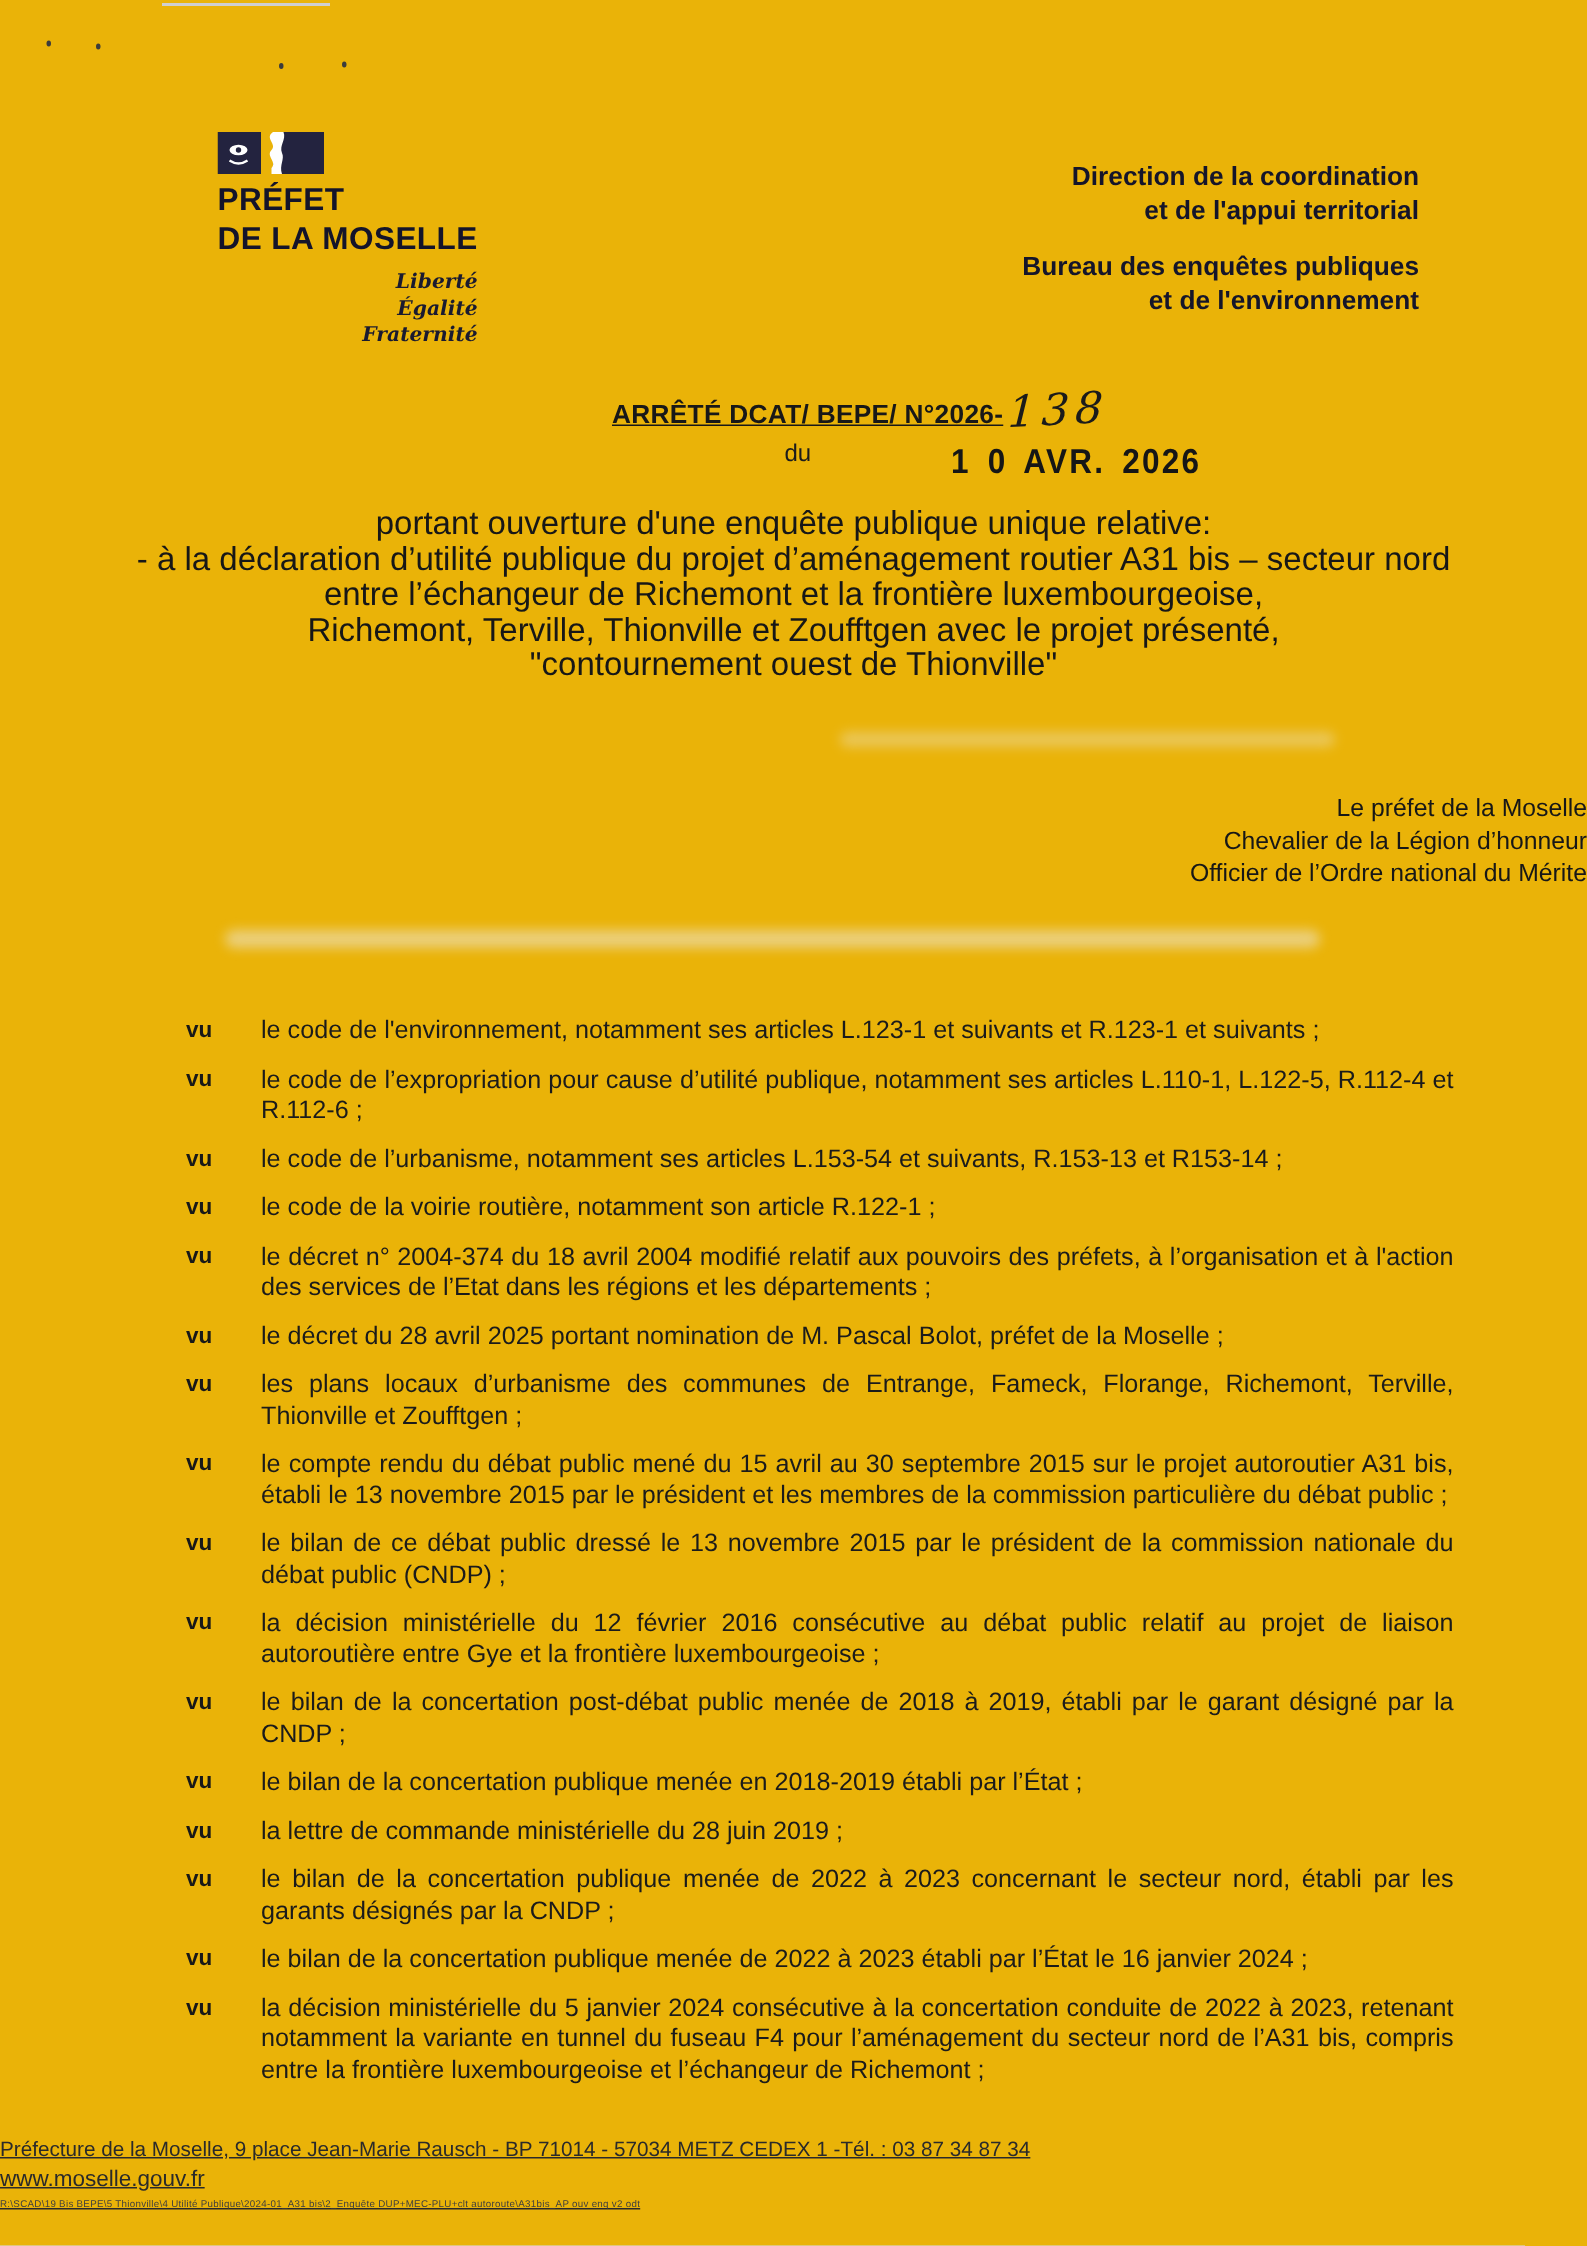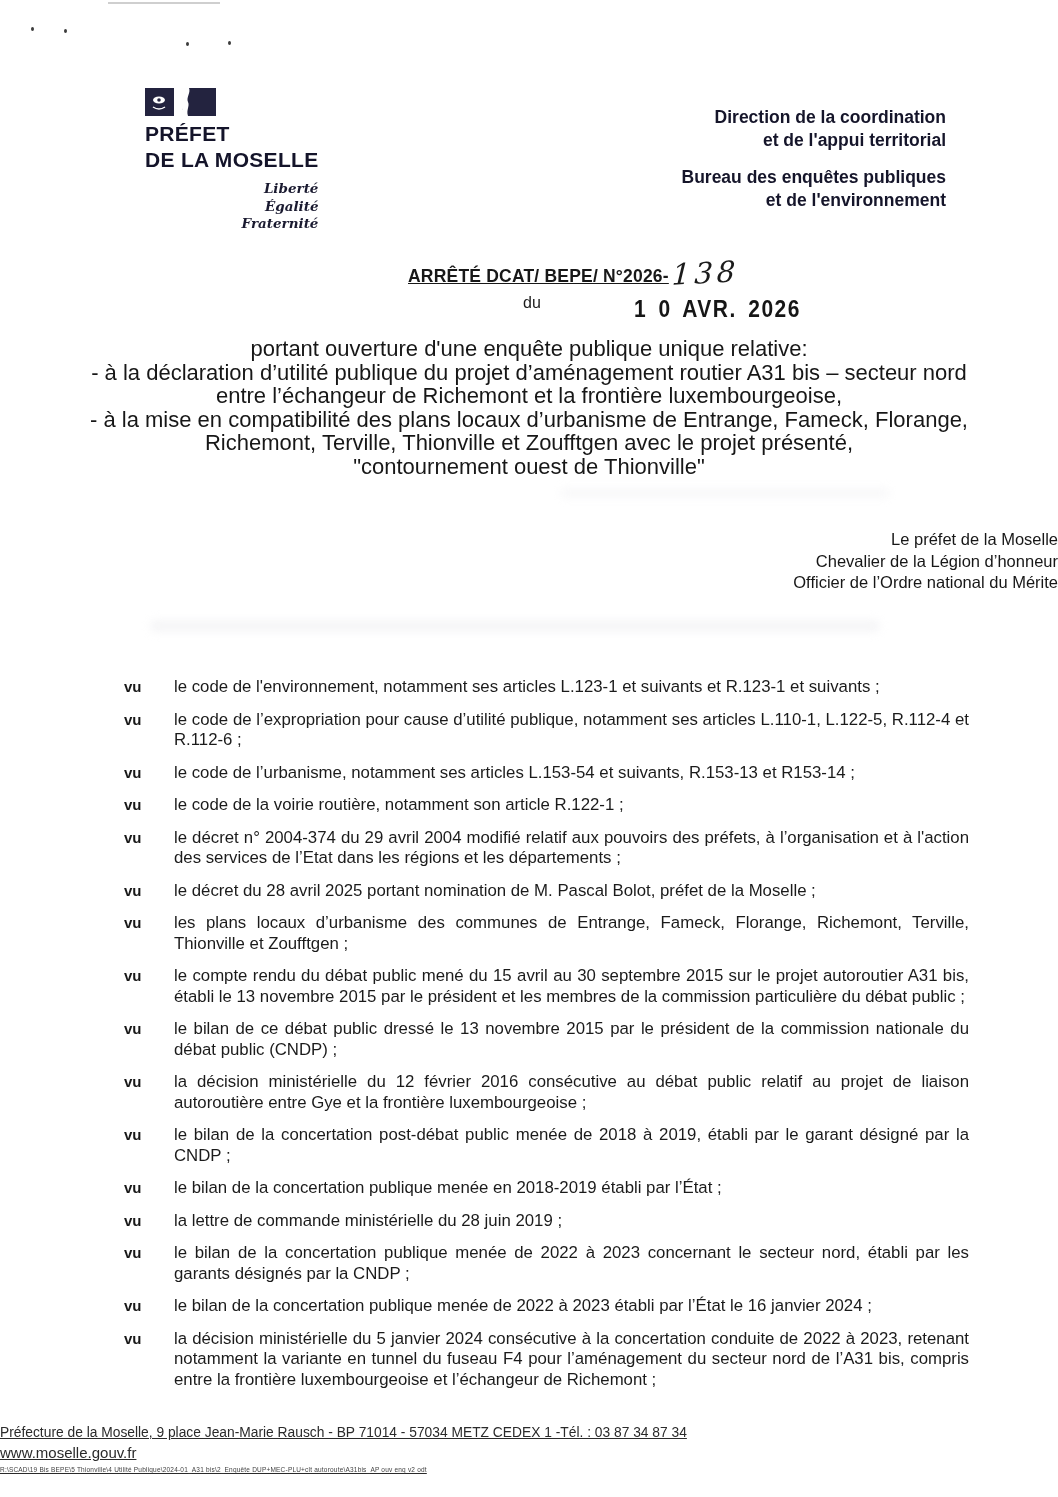--- a/index.html
+++ b/index.html
@@ -1,20 +1,20 @@
 <!DOCTYPE html>
 <html lang="fr"><head>
 <meta charset="utf-8">
 <style>
   html,body{margin:0;padding:0;background:#d8d8d8;}
   .page{
     position:relative;
     width:1058px;height:1497px;
     margin:0 auto;
-    background:#ffffff;
+    background:#eab308;
     overflow:hidden;
     font-family:"Liberation Sans", sans-serif;
     color:#1c1c1c;
   }
   
   .speck{position:absolute;background:#3c3c3c;border-radius:50%;width:3px;height:4px;}
   .speck.s1{left:31px;top:27px;}
   .speck.s2{left:64px;top:29px;}
   .speck.s3{left:186px;top:42px;}
   .speck.s4{left:228px;top:41px;}
@@ -112,21 +112,20 @@
     <span class="title-ref">ARRÊTÉ DCAT/ BEPE/ N°2026-</span>
     <span class="hand-number">138</span>
     <span class="du-label">du</span>
     <span class="date-stamp">1 0 AVR. 2026</span>
   </div>
 
   <div class="subject">
       <div class="subject-line">portant ouverture d'une enquête publique unique relative:</div>
       <div class="subject-line">- à la déclaration d’utilité publique du projet d’aménagement routier A31 bis – secteur nord</div>
       <div class="subject-line">entre l’échangeur de Richemont et la frontière luxembourgeoise,</div>
-      <div class="subject-line">- à la mise en compatibilité des plans locaux d’urbanisme de Entrange, Fameck, Florange,</div>
       <div class="subject-line">Richemont, Terville, Thionville et Zoufftgen avec le projet présenté,</div>
       <div class="subject-line">"contournement ouest de Thionville"</div>
     </div>
 
   <div class="authority">
       <div class="authority-line">Le préfet de la Moselle</div>
       <div class="authority-line">Chevalier de la Légion d’honneur</div>
       <div class="authority-line">Officier de l’Ordre national du Mérite</div>
     </div>
 
@@ -142,21 +141,21 @@
       <div class="vu-item">
       <div class="vu-lab">vu</div>
       <div class="vu-text">le code de l’urbanisme, notamment ses articles L.153-54 et suivants, R.153-13 et R153-14 ;</div>
     </div>
       <div class="vu-item">
       <div class="vu-lab">vu</div>
       <div class="vu-text">le code de la voirie routière, notamment son article R.122-1 ;</div>
     </div>
       <div class="vu-item">
       <div class="vu-lab">vu</div>
-      <div class="vu-text">le décret n° 2004-374 du 29 avril 2004 modifié relatif aux pouvoirs des préfets, à l’organisation et à l'action des services de l’Etat dans les régions et les départements ;</div>
+      <div class="vu-text">le décret n° 2004-374 du 18 avril 2004 modifié relatif aux pouvoirs des préfets, à l’organisation et à l'action des services de l’Etat dans les régions et les départements ;</div>
     </div>
       <div class="vu-item">
       <div class="vu-lab">vu</div>
       <div class="vu-text">le décret du 28 avril 2025 portant nomination de M. Pascal Bolot, préfet de la Moselle ;</div>
     </div>
       <div class="vu-item">
       <div class="vu-lab">vu</div>
       <div class="vu-text">les plans locaux d’urbanisme des communes de Entrange, Fameck, Florange, Richemont, Terville, Thionville et Zoufftgen ;</div>
     </div>
       <div class="vu-item">

